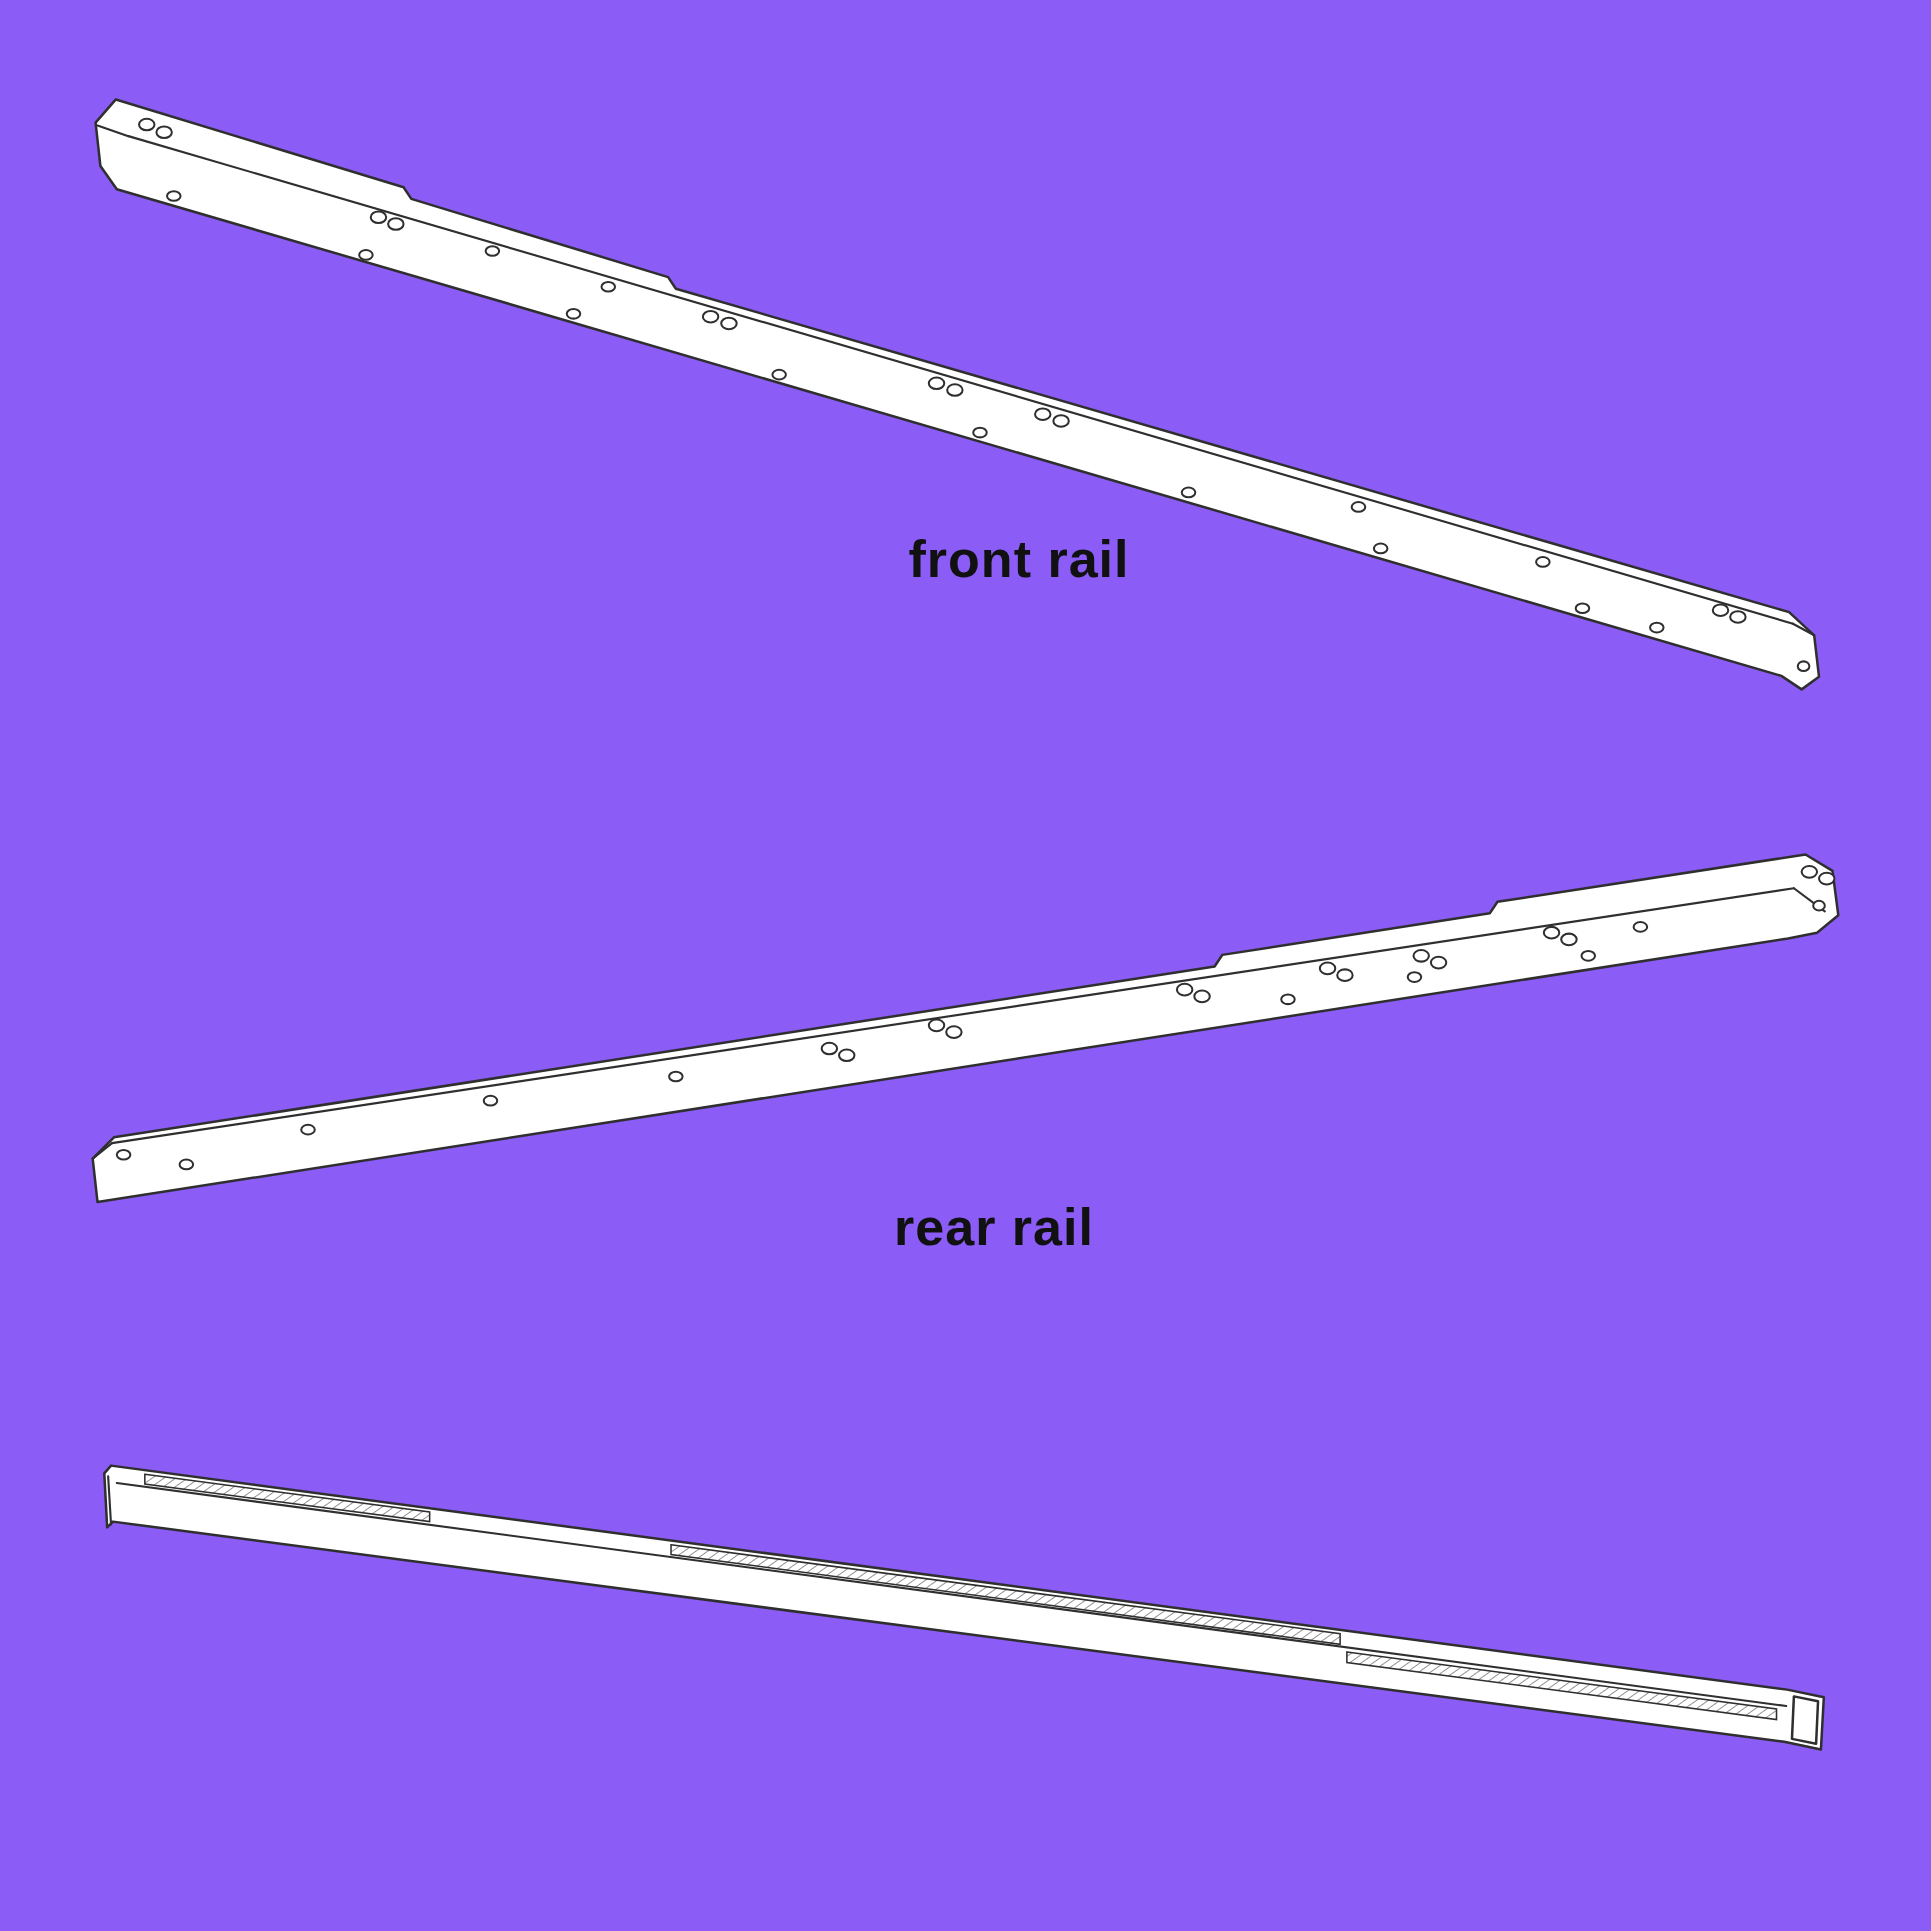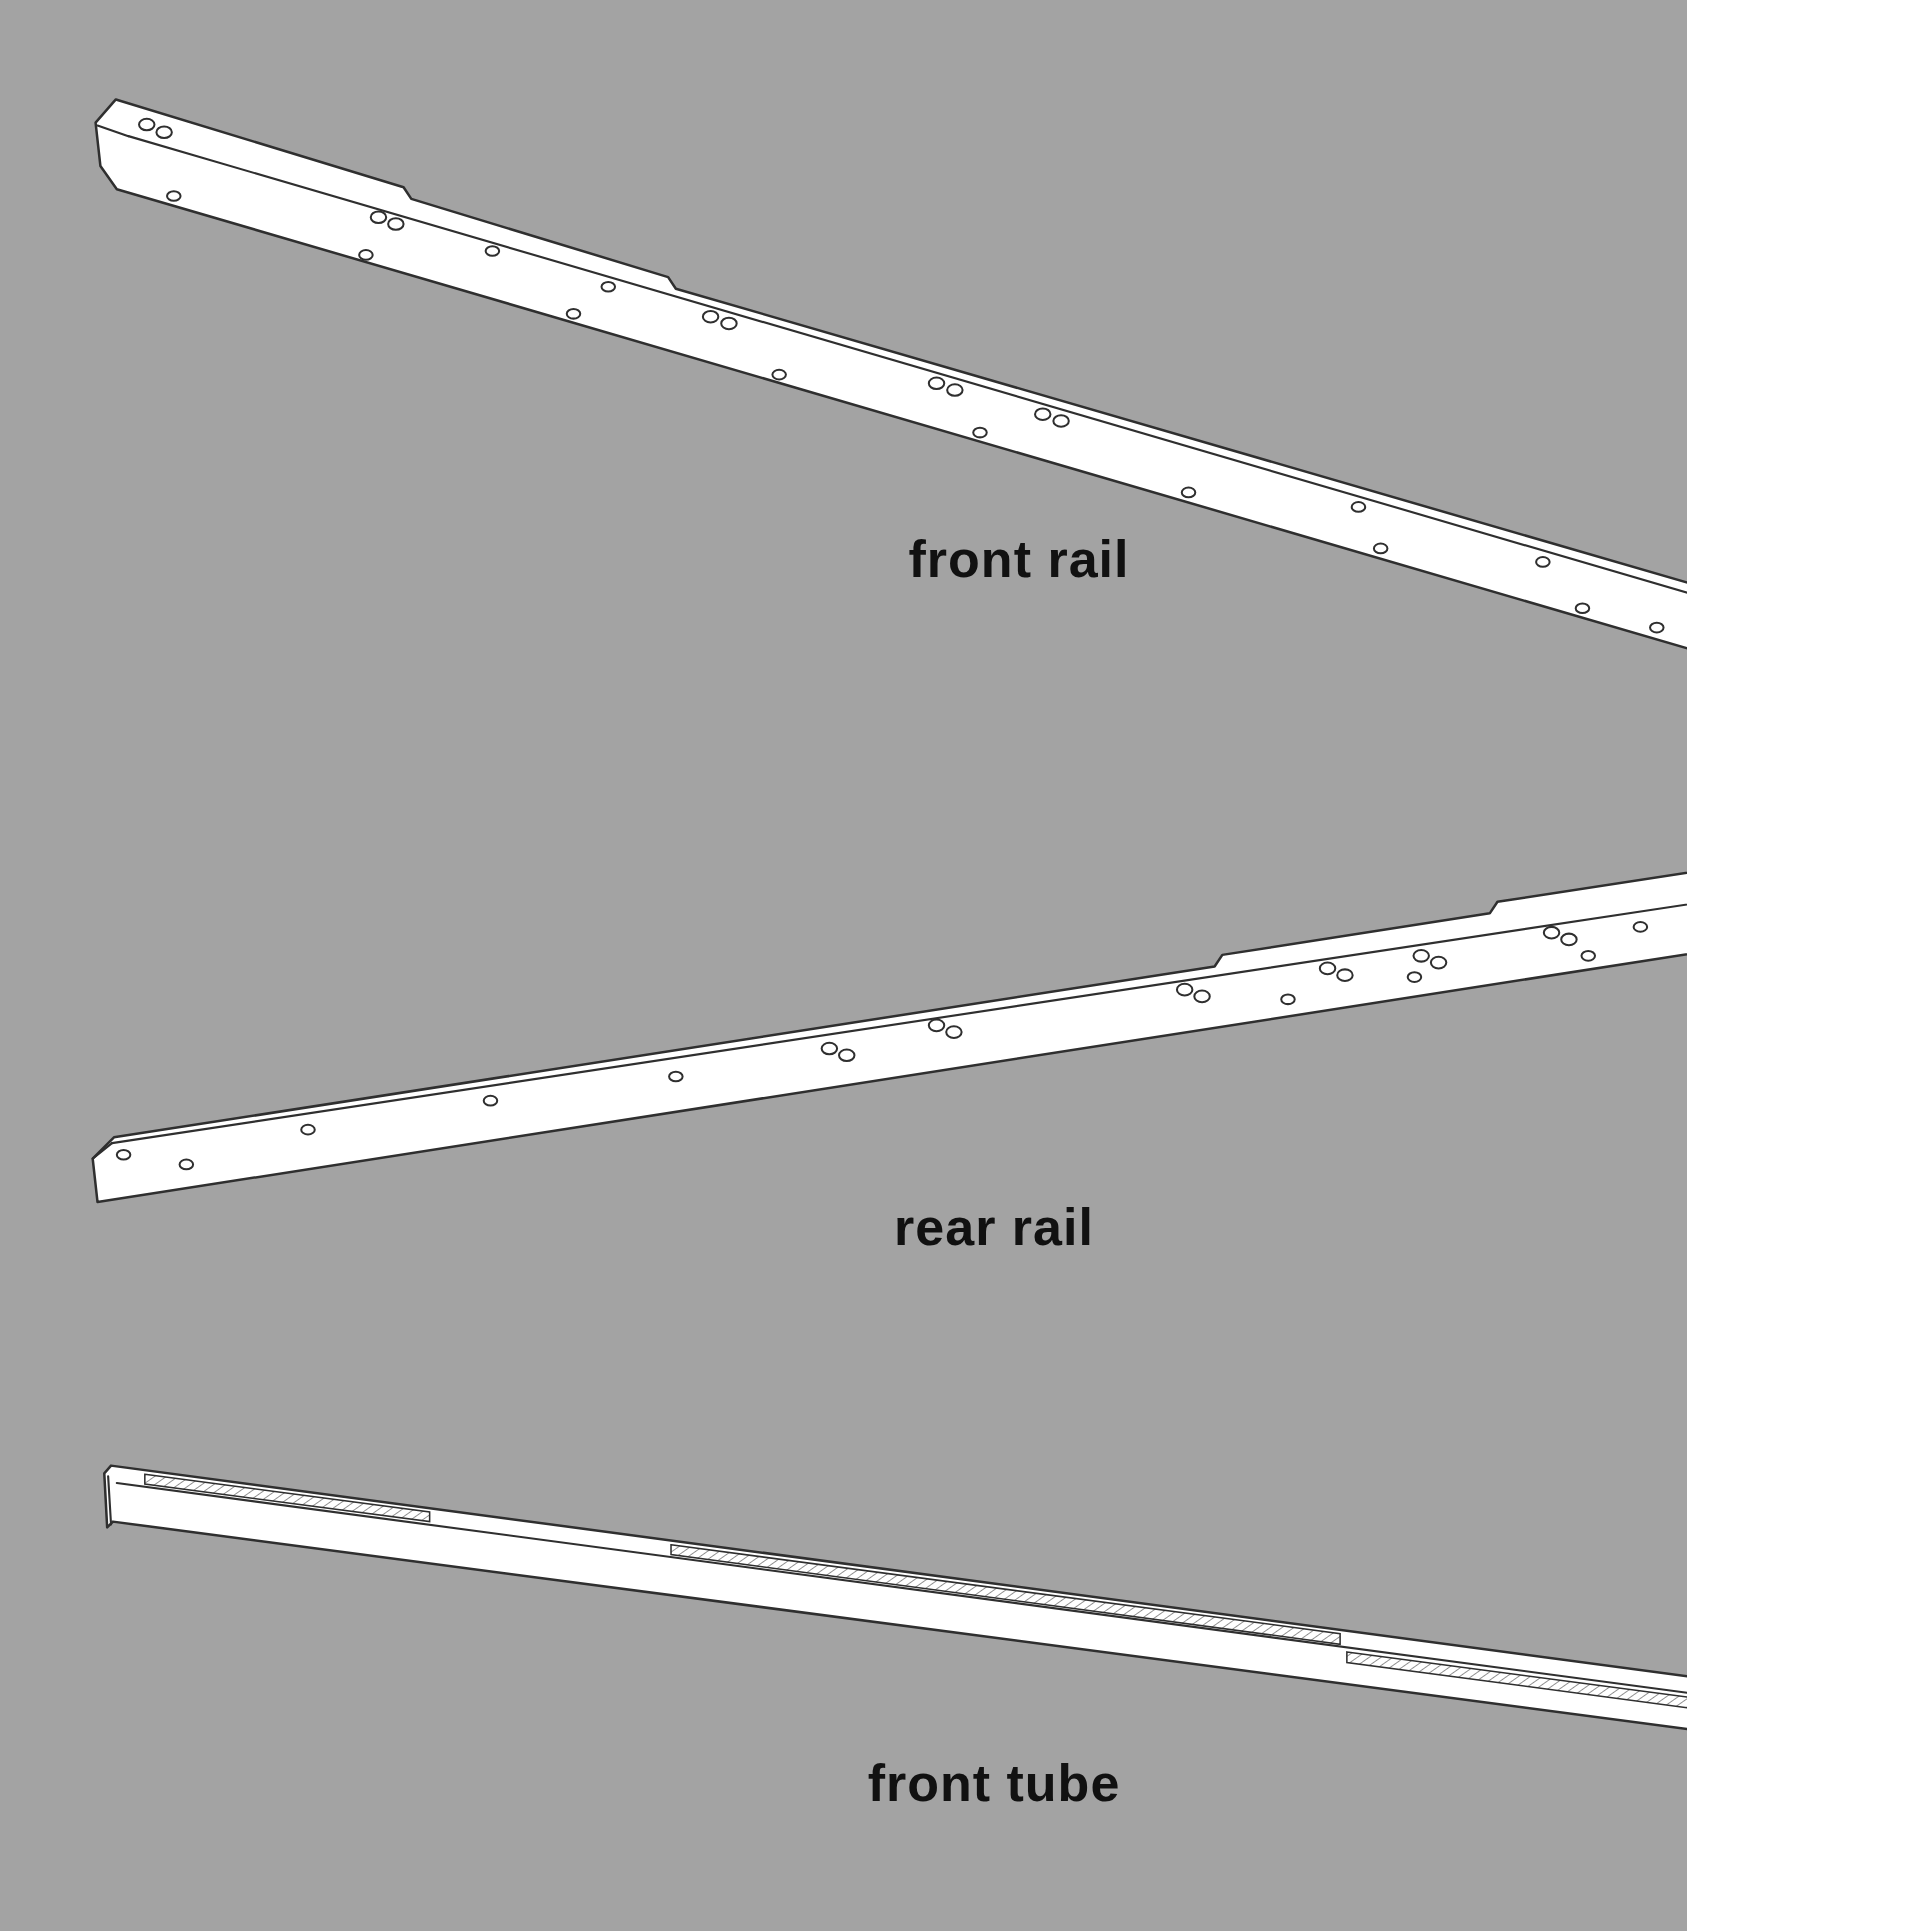--- a/index.html
+++ b/index.html
@@ -2,23 +2,23 @@
 <html><head>
 <meta charset="utf-8">
 <style>
   html, body {
     margin: 0;
     padding: 0;
     background: #ffffff;
   }
   #canvas {
     position: relative;
-    width: 1687px;
+    width: 1931px;
     height: 1931px;
-    background: #a3a3a3;
+    background: #8b5cf6;
     font-family: "Liberation Sans", sans-serif;
     overflow: hidden;
   }
   #diagram-svg {
     position: absolute;
     left: 0;
     top: 0;
     width: 1931px;
     height: 1931px;
   }
@@ -163,16 +163,15 @@
         <polygon class="strip" fill="url(#hatch)" points="695,1600 1388,1692 1388,1703 695,1610"></polygon>
         <polygon class="strip" fill="url(#hatch)" points="1395,1711 1840,1770 1840,1781 1395,1722"></polygon>
       </g>
     </g>
   </svg>
 
   <div class="part-label" id="front-rail-label">front rail</div>
 
   <div class="part-label" id="rear-rail-label">rear rail</div>
 
-  <div class="part-label" id="front-tube-label">front tube</div>
 
 </div>
 
 
 </body></html>

